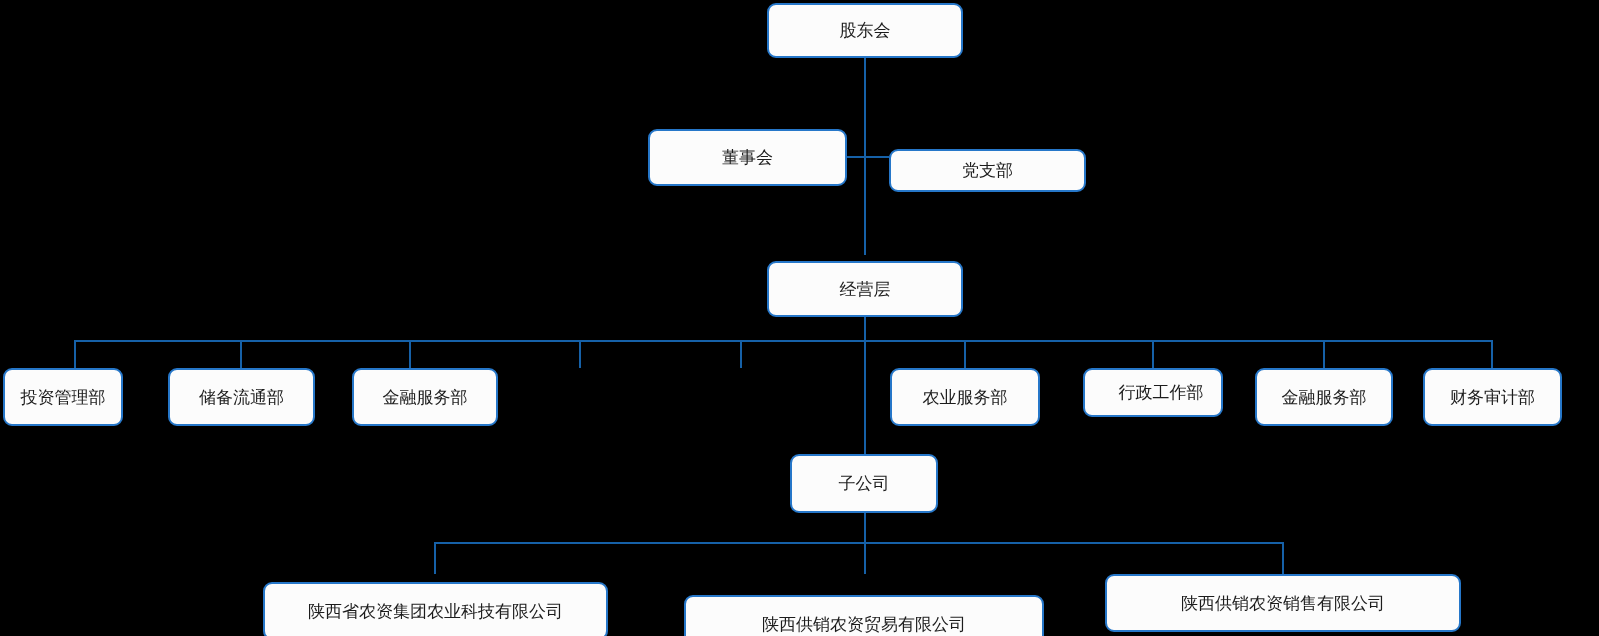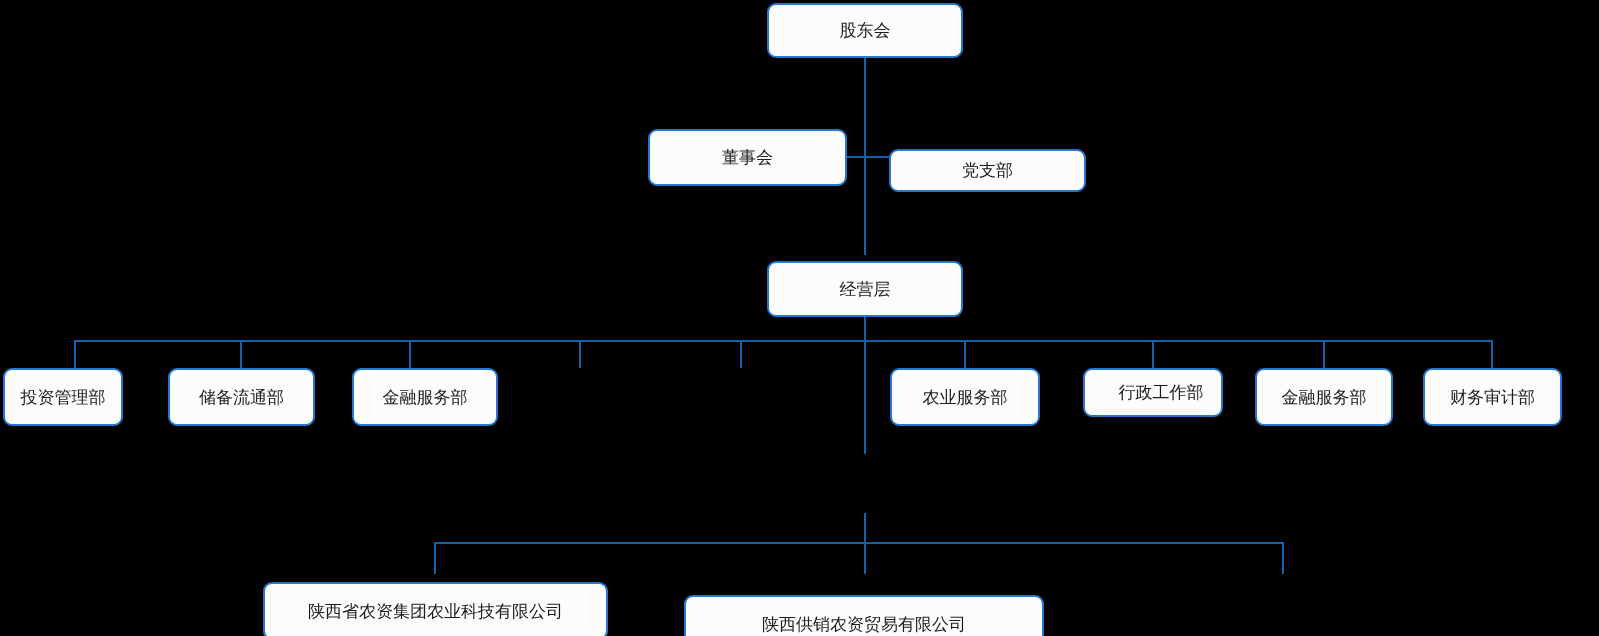--- a/index.html
+++ b/index.html
@@ -79,17 +79,19 @@
   <div class="node" style="left:767px; top:261px; width:196px; height:56px;">经营层</div>
 
   <div class="node" style="left:3px;    top:368px; width:120px; height:58px;">投资管理部</div>
   <div class="node" style="left:168px;  top:368px; width:147px; height:58px;">储备流通部</div>
   <div class="node" style="left:337px;  top:368px; width:146px; height:58px;margin-left:15px;">金融服务部</div>
   <div class="node" style="left:890px;  top:368px; width:150px; height:58px;text-align:center;">农业服务部</div>
   <div class="node" style="left:1083px; top:368px; width:140px; height:49px;padding-left:16px;">行政工作部</div>
   <div class="node" style="left:1255px; top:368px; width:138px; height:58px;">金融服务部</div>
   <div class="node" style="left:1423px; top:368px; width:139px; height:58px;">财务审计部</div>
 
+  <div class="node" style="left:790px; top:454px; width:148px; height:59px;">子公司</div>
 
   <div class="node" style="left:263px;  top:582px; width:345px; height:58px;">陕西省农资集团农业科技有限公司</div>
   <div class="node" style="left:684px;  top:574px; width:360px; height:58px;margin-top:21px;">陕西供销农资贸易有限公司</div>
+  <div class="node" style="left:1105px; top:574px; width:356px; height:58px;">陕西供销农资销售有限公司</div>
 
 </div>
 
 </body></html>

